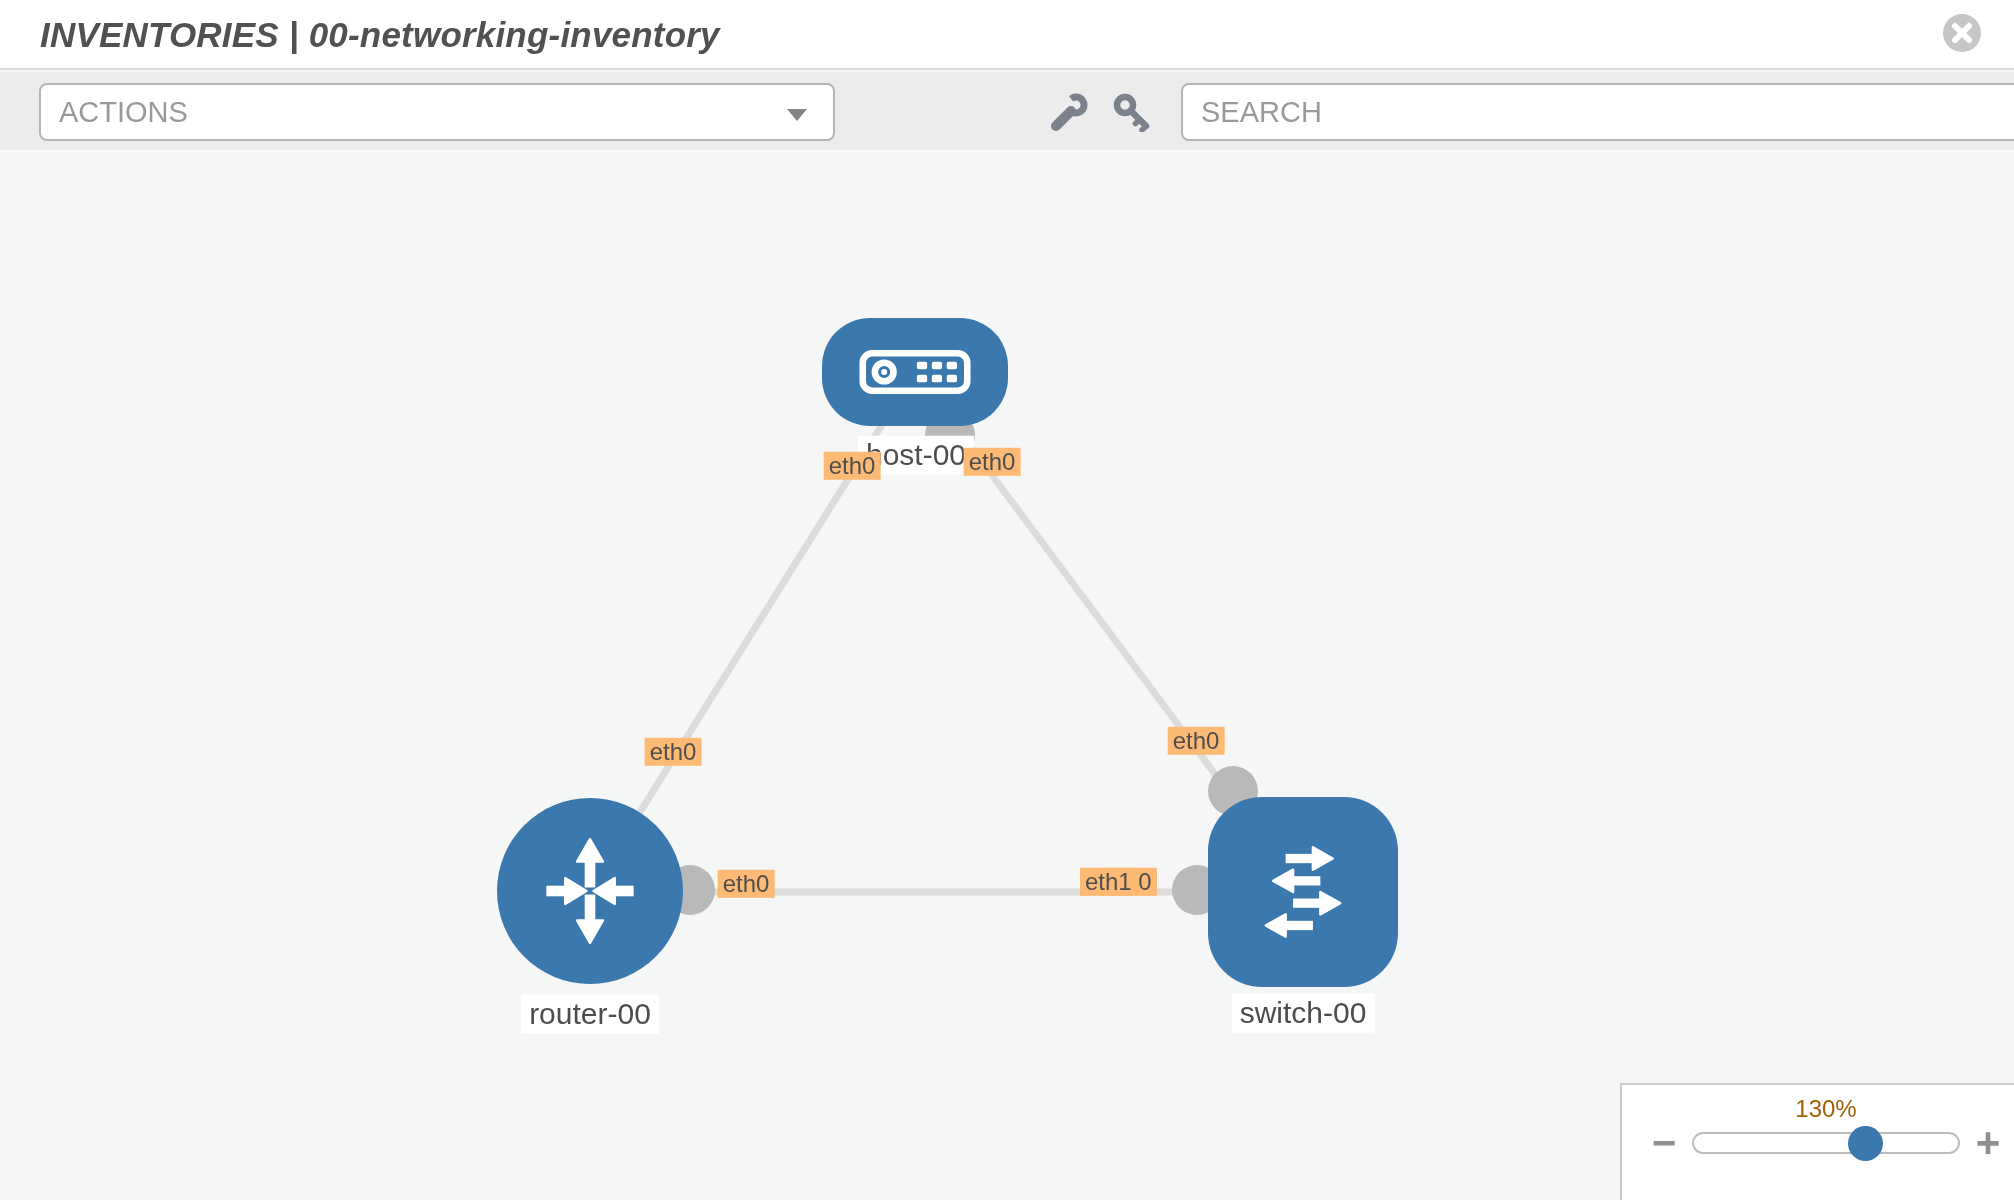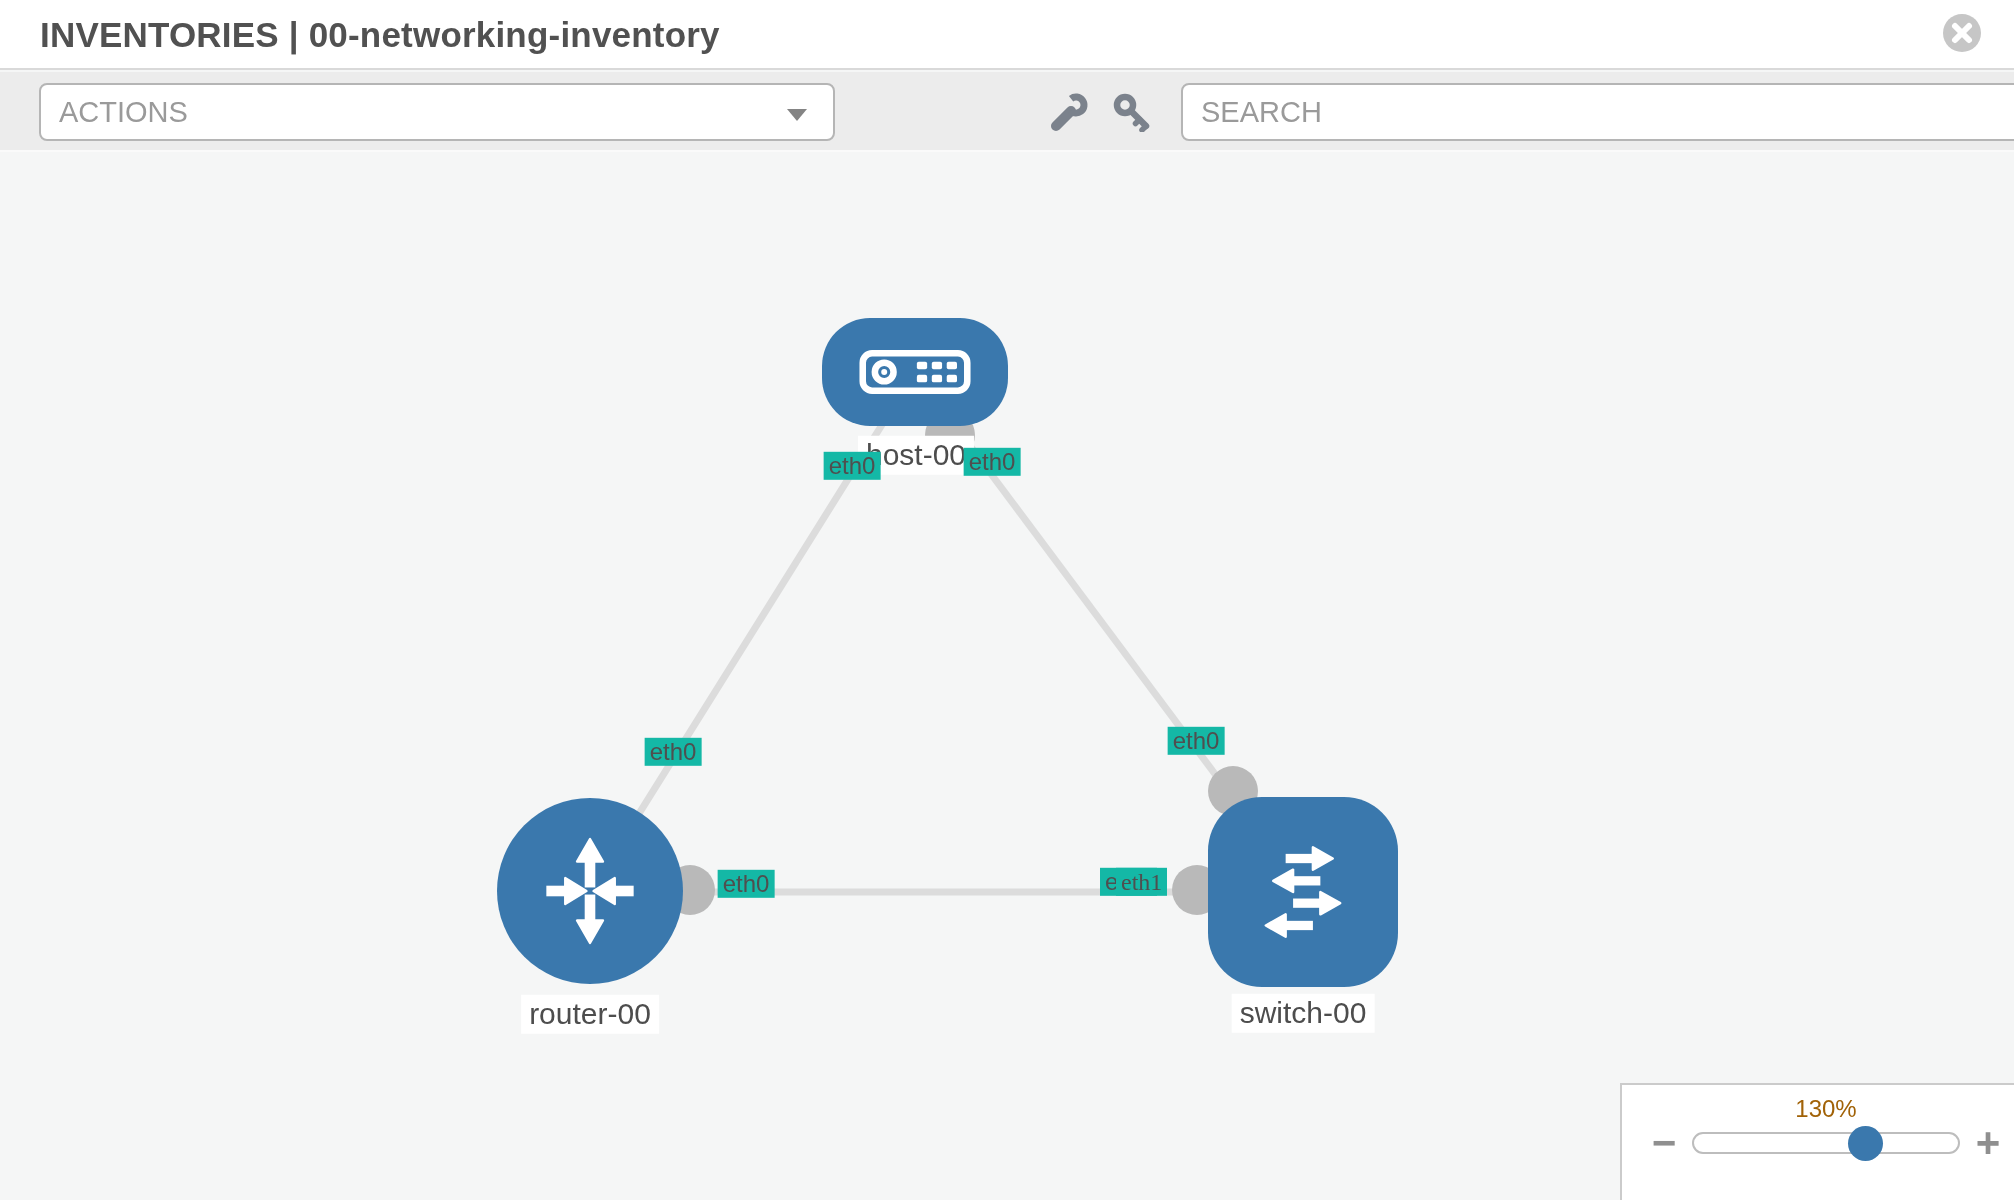--- a/index.html
+++ b/index.html
@@ -1,21 +1,21 @@
 <!DOCTYPE html>
 <html><head>
 <meta charset="utf-8">
 <style>
   * { margin:0; padding:0; box-sizing:border-box; }
   html,body { width:2014px; height:1200px; overflow:hidden;
     font-family:"Liberation Sans", sans-serif; background:#f5f6f6; }
 
   
   .header { position:absolute; left:0; top:0; width:2014px; height:70px;
-    background:#ffffff; border-bottom:2px solid #d9d9d9; }
+    background:#ffffff; border-bottom:2px solid #d9d9d9;font-style:italic; }
   .title { position:absolute; left:40px; top:0; line-height:70px;
     font-size:35px; font-weight:bold; color:#515151; letter-spacing:0.2px; }
   .close-btn { position:absolute; left:1943px; top:14px; width:38px; height:38px;
     border-radius:50%; background:#c6c6c6; cursor:pointer; }
   .close-btn svg { position:absolute; left:0; top:0; }
 
   
   .toolbar { position:absolute; left:0; top:72px; width:2014px; height:80px;
     background:#ececec; border-bottom:2px solid #fafafa; }
   .select-box { position:absolute; top:11px; height:58px; background:#fff;
@@ -38,34 +38,34 @@
   .node { position:absolute; background:#3a78ad; display:flex;
     align-items:center; justify-content:center; cursor:pointer; }
   .node-host   { left:822px;  top:164px; width:186px; height:108px; border-radius:48px; }
   .node-router { left:497px;  top:644px; width:186px; height:186px; border-radius:50%; }
   .node-switch { left:1208px; top:643px; width:190px; height:190px; border-radius:54px; }
 
   .nlabel { position:absolute; transform:translate(-50%,-50%);
     background:#ffffff; color:#4d4d4d; font-size:30px; line-height:1.15;
     padding:2px 8px; white-space:nowrap; }
   .iflabel { position:absolute; transform:translate(-50%,-50%);
-    background:#14b8a6; color:#4f4f4f; font-size:24px; line-height:1.1;
+    background:#fdba74; color:#4f4f4f; font-size:24px; line-height:1.1;
     padding:1px 5px; white-space:nowrap; }
   .iflabel.anchor-left { transform:translateY(-50%); }
 
   .lbl-host    { left:916px;  top:301px; }
   .lbl-router  { left:590px;  top:860px; }
   .lbl-switch  { left:1303px; top:859px; }
   .if-hl { left:852px;  top:312px; }
   .if-hr { left:992px;  top:308px; }
   .if-dl { left:673px;  top:598px; }
   .if-dr { left:1196px; top:587px; }
   .if-rr { left:746px;  top:730px; }
   .if-under { left:1100px; top:728px; z-index:3; }
-  .if-top   { left:1116px; top:728px; z-index:4;font-family:Liberation Serif, serif; }
+  .if-top   { left:1080px; top:728px; z-index:4; }
 
   
   .zoom-panel { position:absolute; left:1620px; top:1083px; width:396px; height:119px;
     background:#ffffff; border:2px solid #cbcbcb; }
   .zoom-level { position:absolute; left:204px; top:10px; transform:translateX(-50%);
     font-size:24px; color:#a16207; }
   .zoom-minus, .zoom-plus { position:absolute; top:58px; transform:translate(-50%,-50%);
     font-size:42px; font-weight:bold; color:#8f8f8f; cursor:pointer; line-height:1; }
   .zoom-minus { left:42px; }
   .zoom-plus  { left:366px; }

